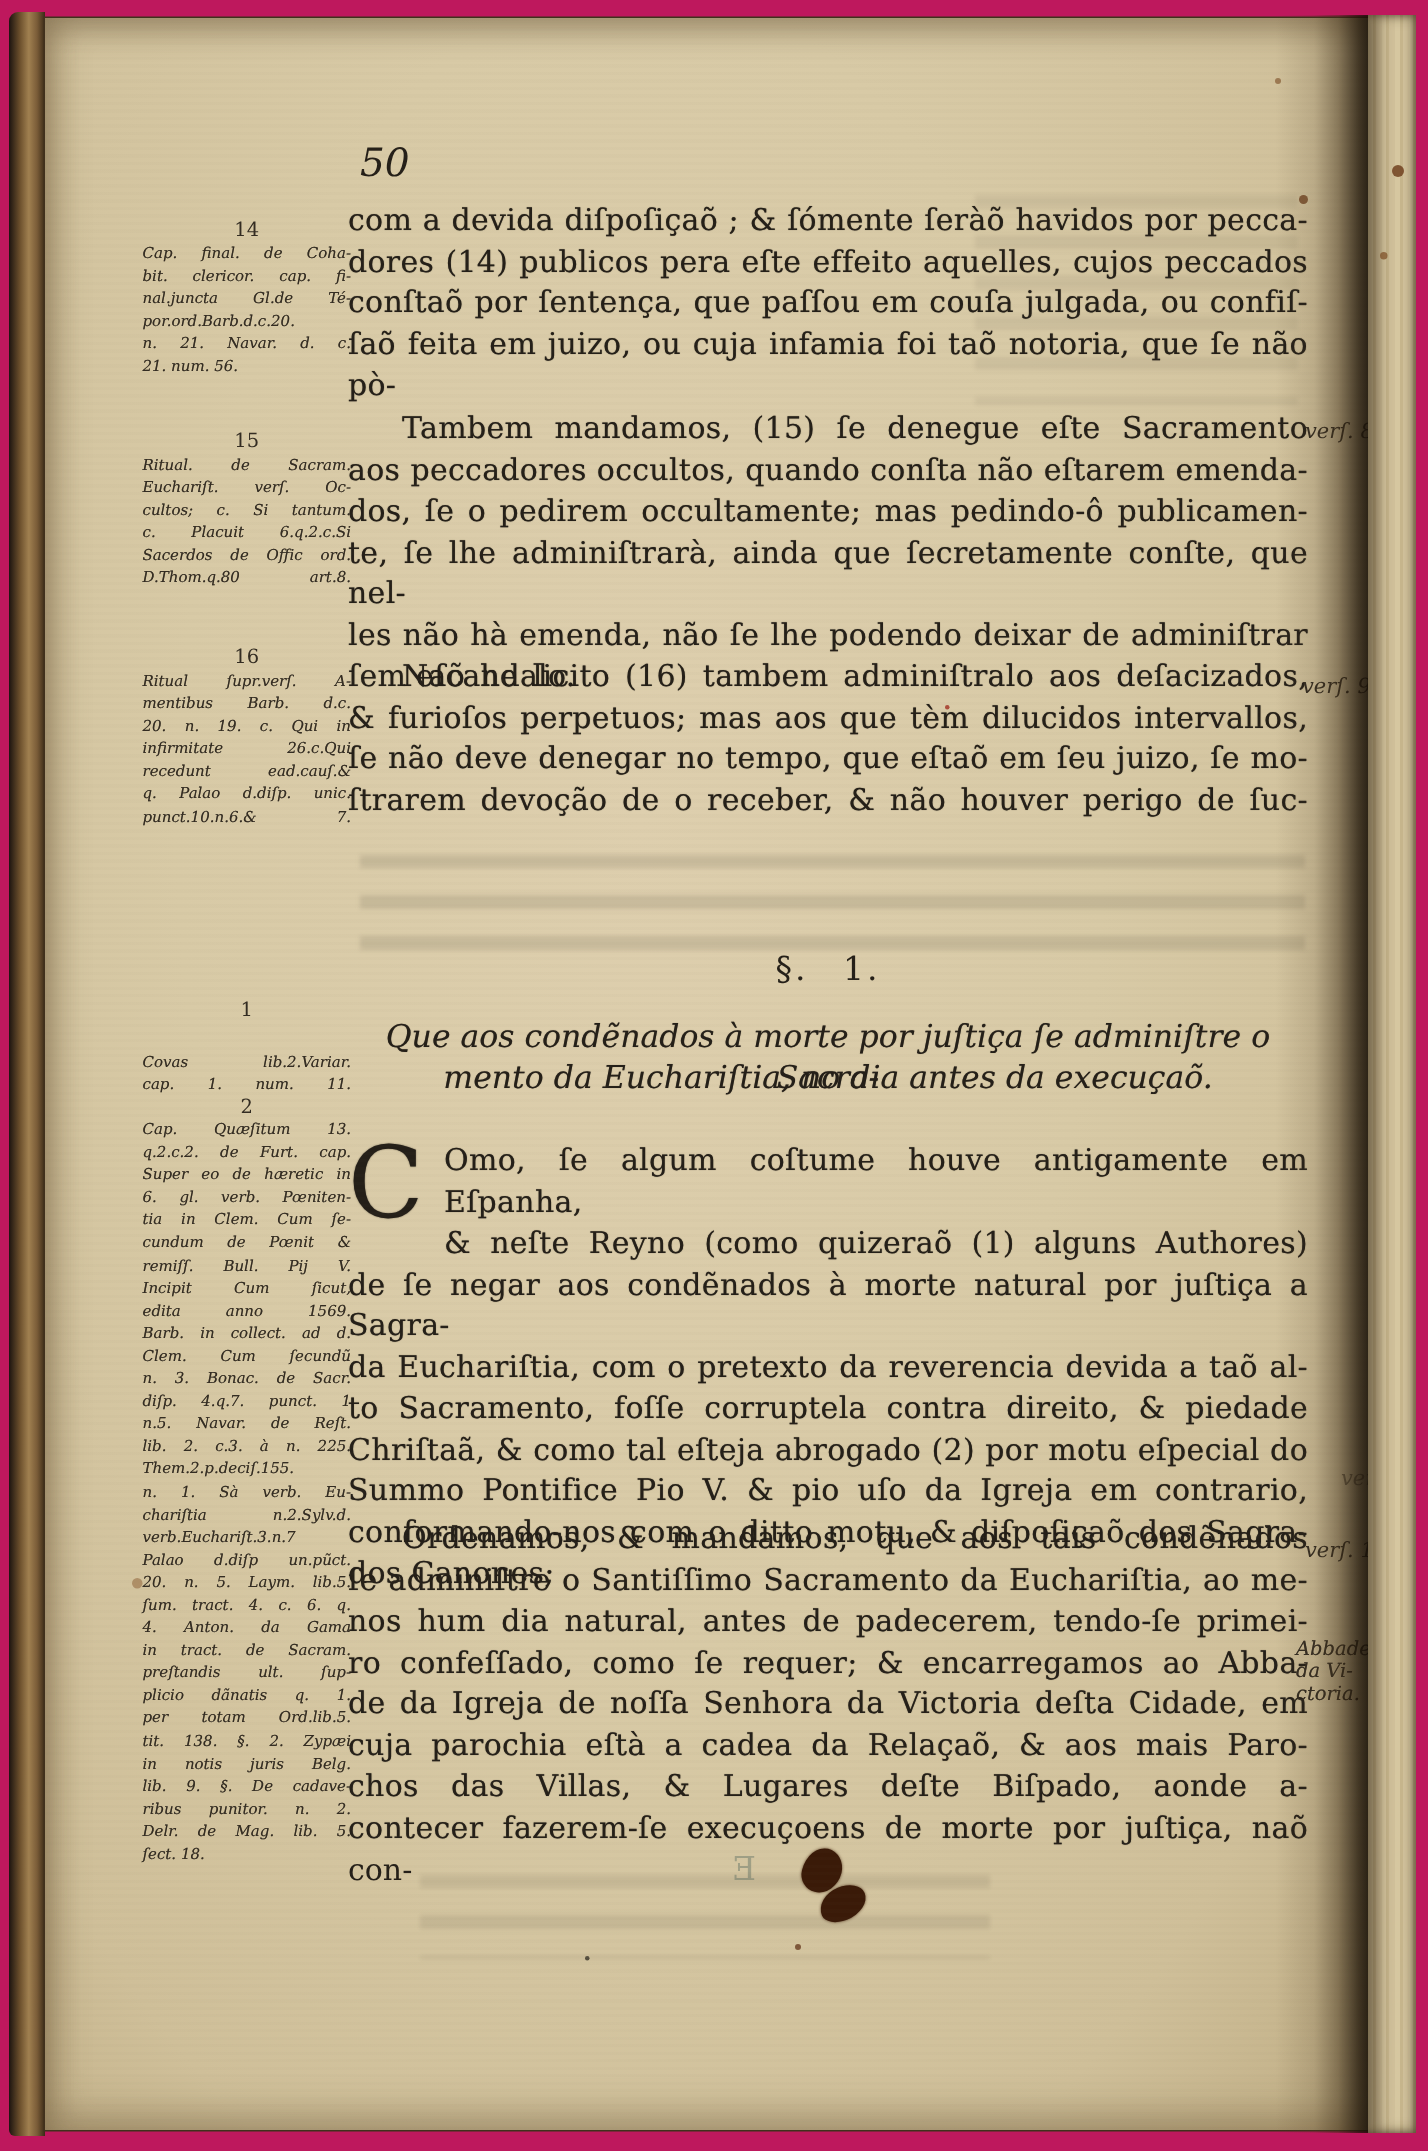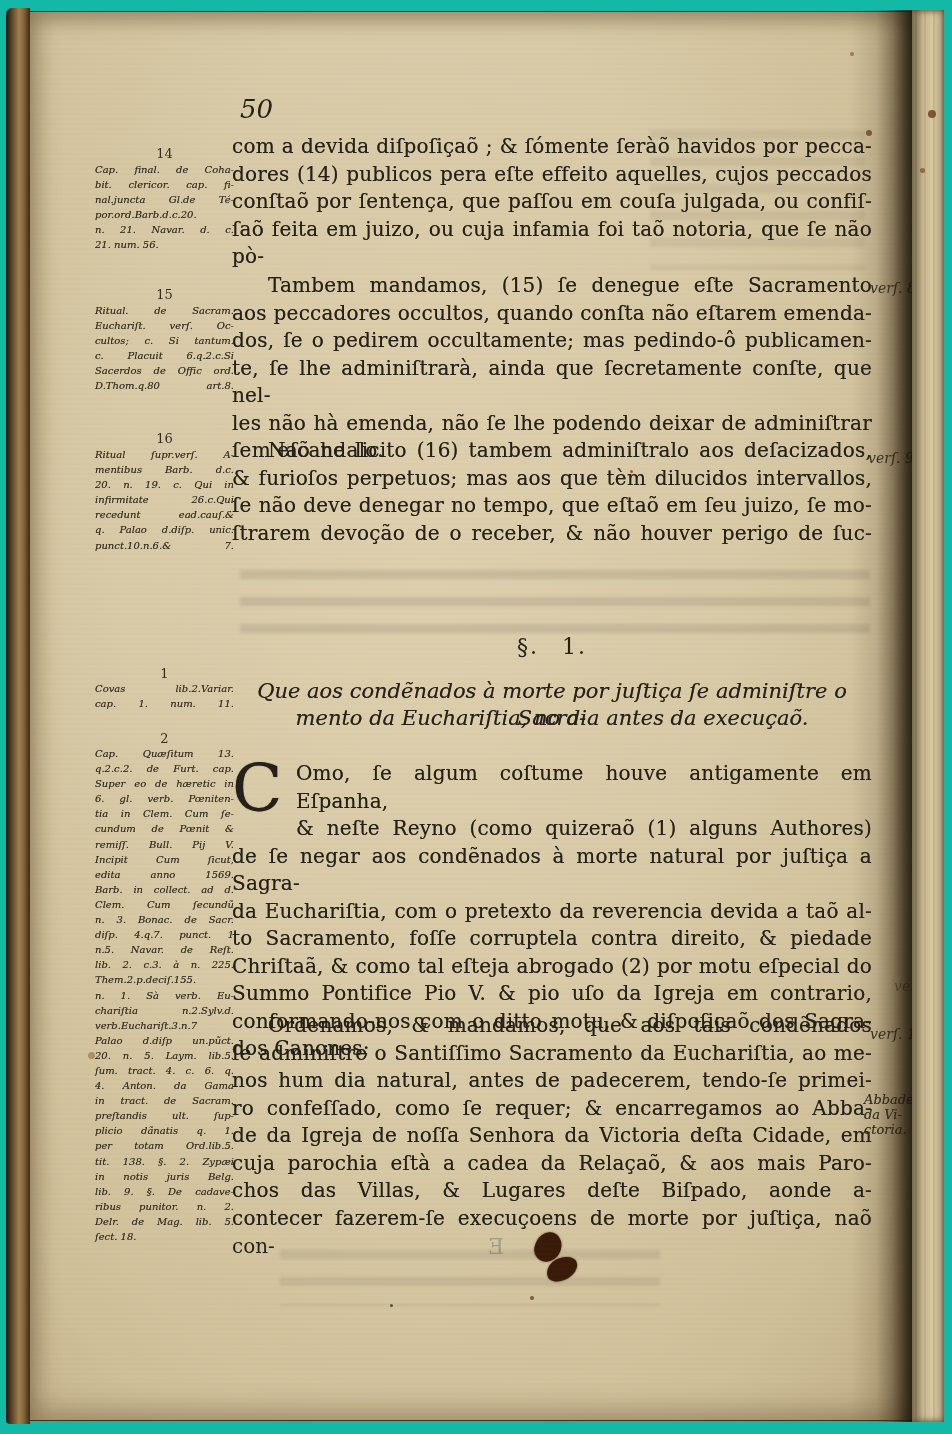--- a/index.html
+++ b/index.html
@@ -1,16 +1,16 @@
 <!DOCTYPE html>
 <html><head>
 <meta charset="utf-8">
 <style>
   html,body{margin:0;padding:0;background:#0a0907;}
-  #photo{position:relative;width:952px;height:1434px;background:#14b8a6;overflow:hidden;
+  #photo{position:relative;width:952px;height:1434px;background:#be185d;overflow:hidden;
          font-family:"DejaVu Serif","Liberation Serif",serif;}
   
   #spine{position:absolute;left:6px;top:8px;width:24px;height:1416px;border-radius:6px 0 0 4px;
     background:linear-gradient(90deg,#1c1410 0%,#6b4f2c 30%,#a08050 55%,#7a5c38 78%,#3a2a16 100%);}
   
   #page{position:absolute;left:30px;top:12px;width:882px;height:1408px;
     background:radial-gradient(ellipse at 45% 38%, #decfae 0%, #d8caa6 45%, #cfbf99 80%, #c0ae85 100%);
     box-shadow:inset 0 10px 18px rgba(90,70,40,.35), inset 0 -14px 22px rgba(110,88,55,.3),
                inset 12px 0 20px rgba(110,88,55,.22), 0 0 0 1px #40301c;}
   #page:after{content:"";position:absolute;inset:0;pointer-events:none;opacity:.5;
@@ -136,21 +136,21 @@
         <div class="mnote" style="top: 435px;">
           <div class="mline">Ritual ſupr.verſ. A-</div>
           <div class="mline">mentibus Barb. d.c.</div>
           <div class="mline">20. n. 19. c. Qui in</div>
           <div class="mline">infirmitate 26.c.Qui</div>
           <div class="mline">recedunt ead.cauſ.&amp;</div>
           <div class="mline">q. Palao d.diſp. unic.</div>
           <div class="mline">punct.10.n.6.&amp; 7.</div>
         </div>
         <div class="mlabel" style="top: 654px;">1</div>
-        <div class="mnote" style="top: 669px;">
+        <div class="mnote" style="top: 689px;">
           <div class="mline">Covas lib.2.Variar.</div>
           <div class="mline">cap. 1. num. 11.</div>
         </div>
         <div class="mlabel" style="top: 719px;">2</div>
         <div class="mnote" style="top: 734px;">
           <div class="mline">Cap. Quæſitum 13.</div>
           <div class="mline">q.2.c.2. de Furt. cap.</div>
           <div class="mline">Super eo de hæretic in</div>
           <div class="mline">6. gl. verb. Pœniten-</div>
           <div class="mline">tia in Clem. Cum ſe-</div>

